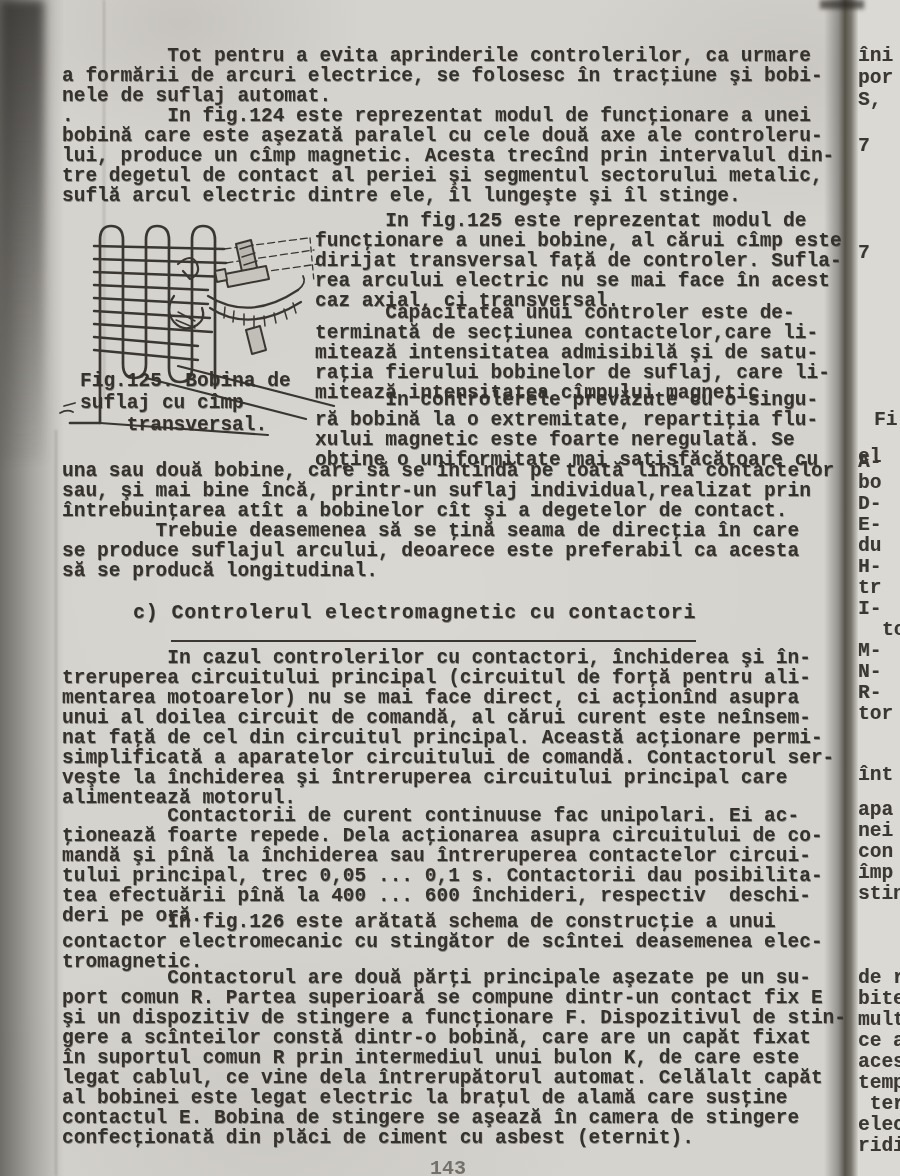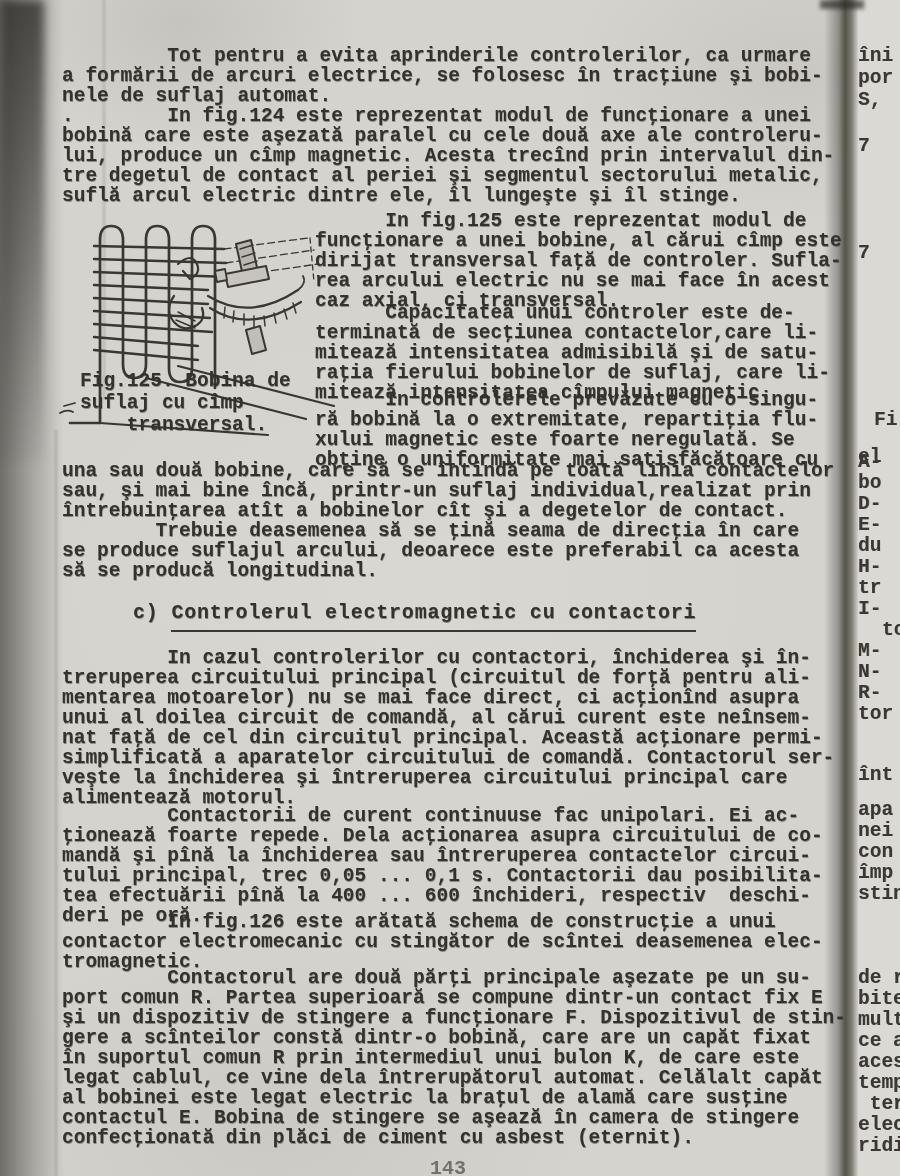--- a/index.html
+++ b/index.html
@@ -26,21 +26,21 @@
     background:linear-gradient(to bottom, rgba(48,46,43,.8), rgba(48,46,43,.05));filter:blur(5px);}
   .crease1{position:absolute;left:103px;top:0;width:2px;height:400px;background:rgba(90,88,83,.25);filter:blur(1px);}
   .crease2{position:absolute;left:55px;top:430px;width:2px;height:746px;background:rgba(90,88,83,.28);filter:blur(1px);}
   
   .para{position:absolute;z-index:3;}
   .t-line{white-space:pre;font-size:19.5px;line-height:20px;
     text-shadow:0.5px 0.5px 0 rgba(52,49,45,.45);}
   .caption .t-line{line-height:22px;}
   .heading{position:absolute;z-index:3;font-size:20px;letter-spacing:.8px;white-space:pre;
     text-shadow:0.5px 0.5px 0 rgba(52,49,45,.5);}
-  .heading .u{display:inline-block;border-bottom:2.5px solid #3a3732;padding-bottom:6px;}
+  .heading .u{display:inline-block;border-bottom:2.5px solid #3a3732;padding-bottom:16px;}
   .pagenum{position:absolute;left:430px;top:1157px;z-index:3;font-size:20px;color:#5d5a54;opacity:.8;}
   
   .frags{position:absolute;left:858px;top:0;width:42px;height:1176px;z-index:3;color:#3b3833;}
   .frags span{position:absolute;left:0;white-space:pre;font-size:19.5px;line-height:20px;
     text-shadow:0.4px 0.4px 0 rgba(52,49,45,.4);}
   
   .fig-art{position:absolute;left:58px;top:216px;z-index:2;}
 </style>
 </head>
 <body>

